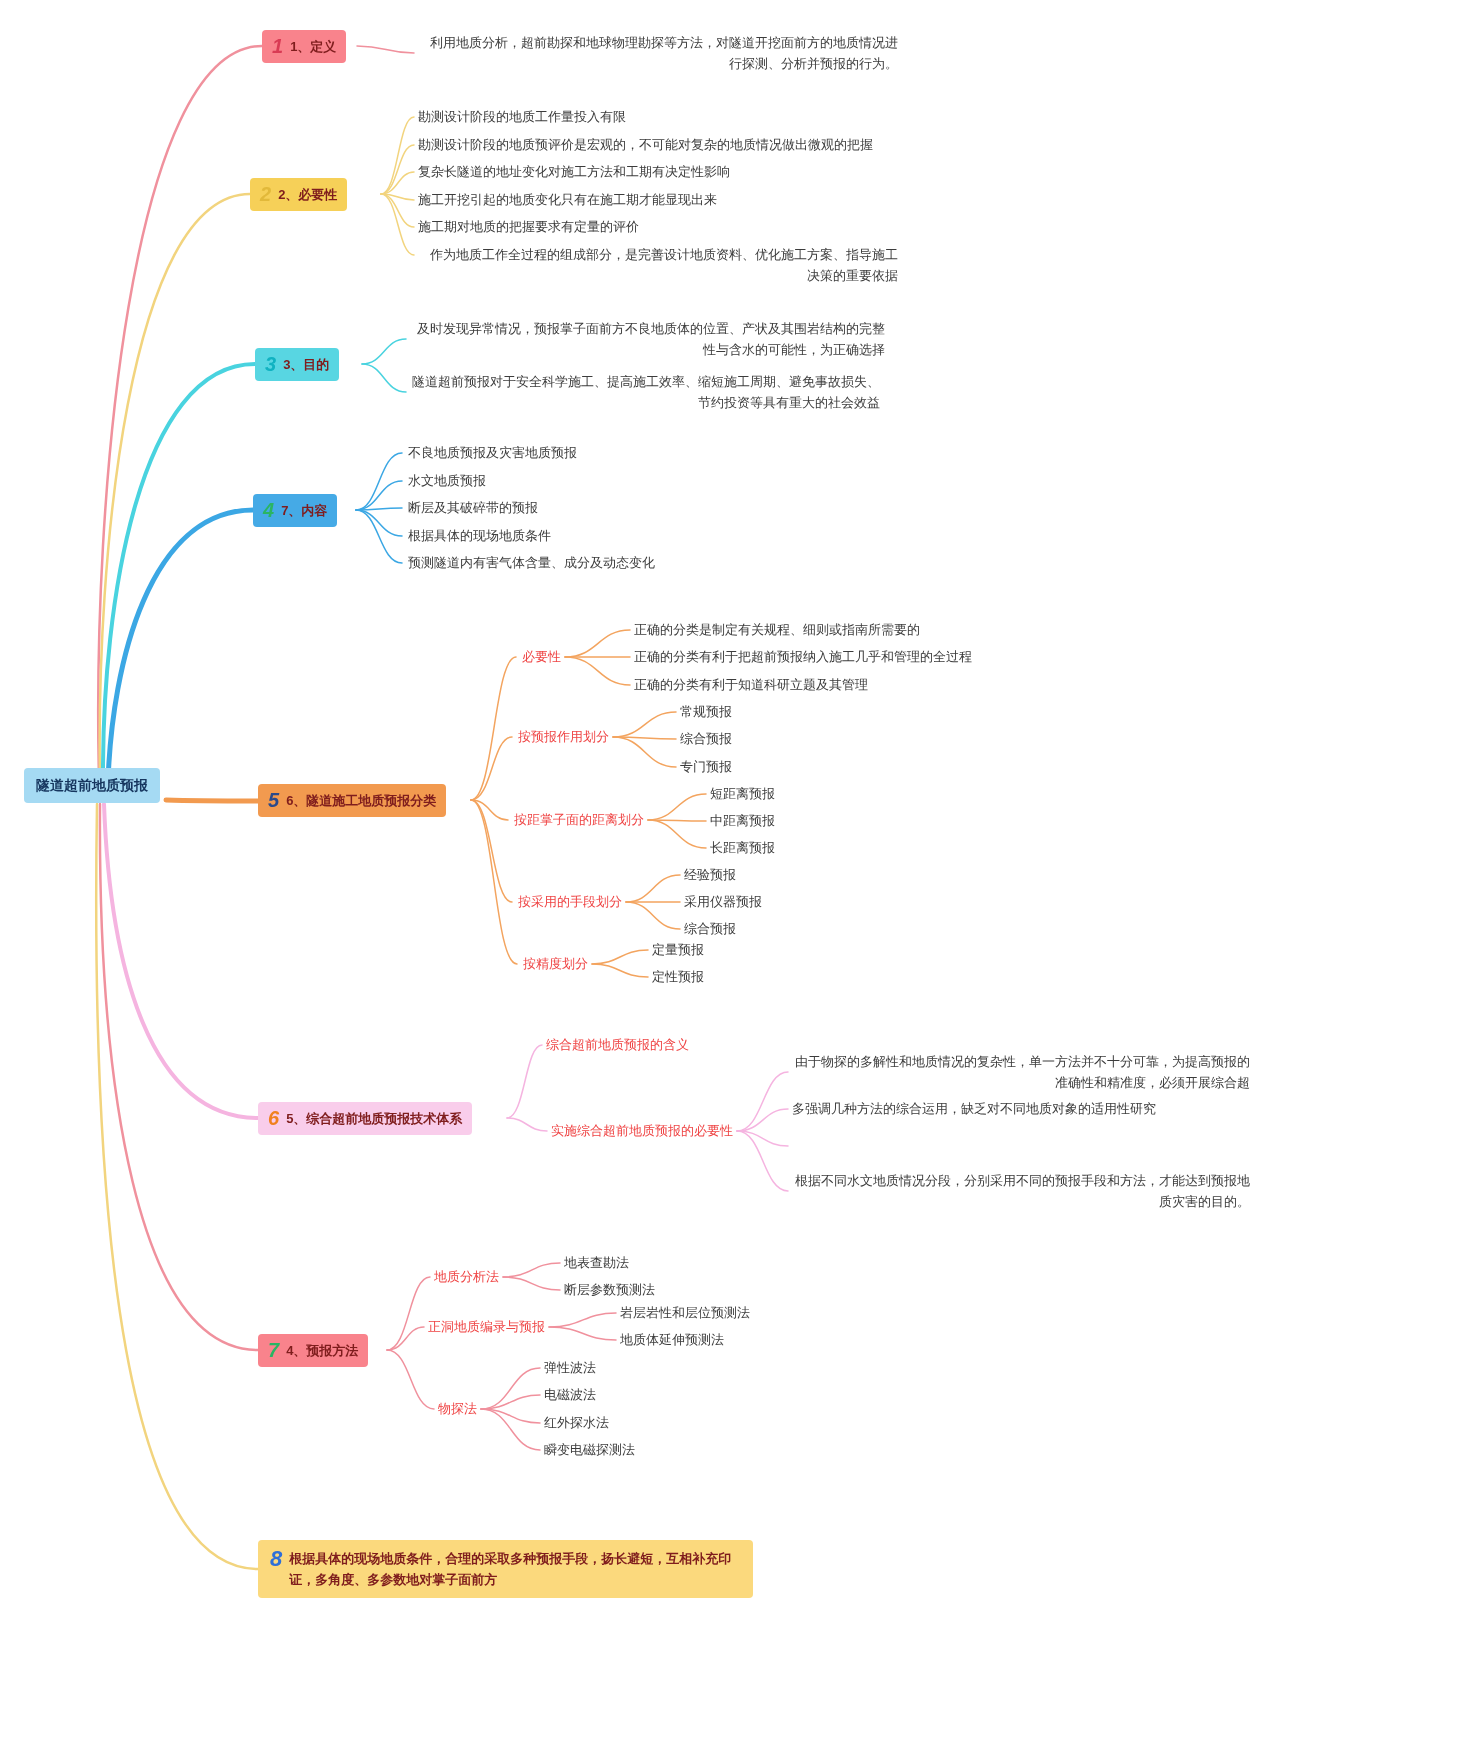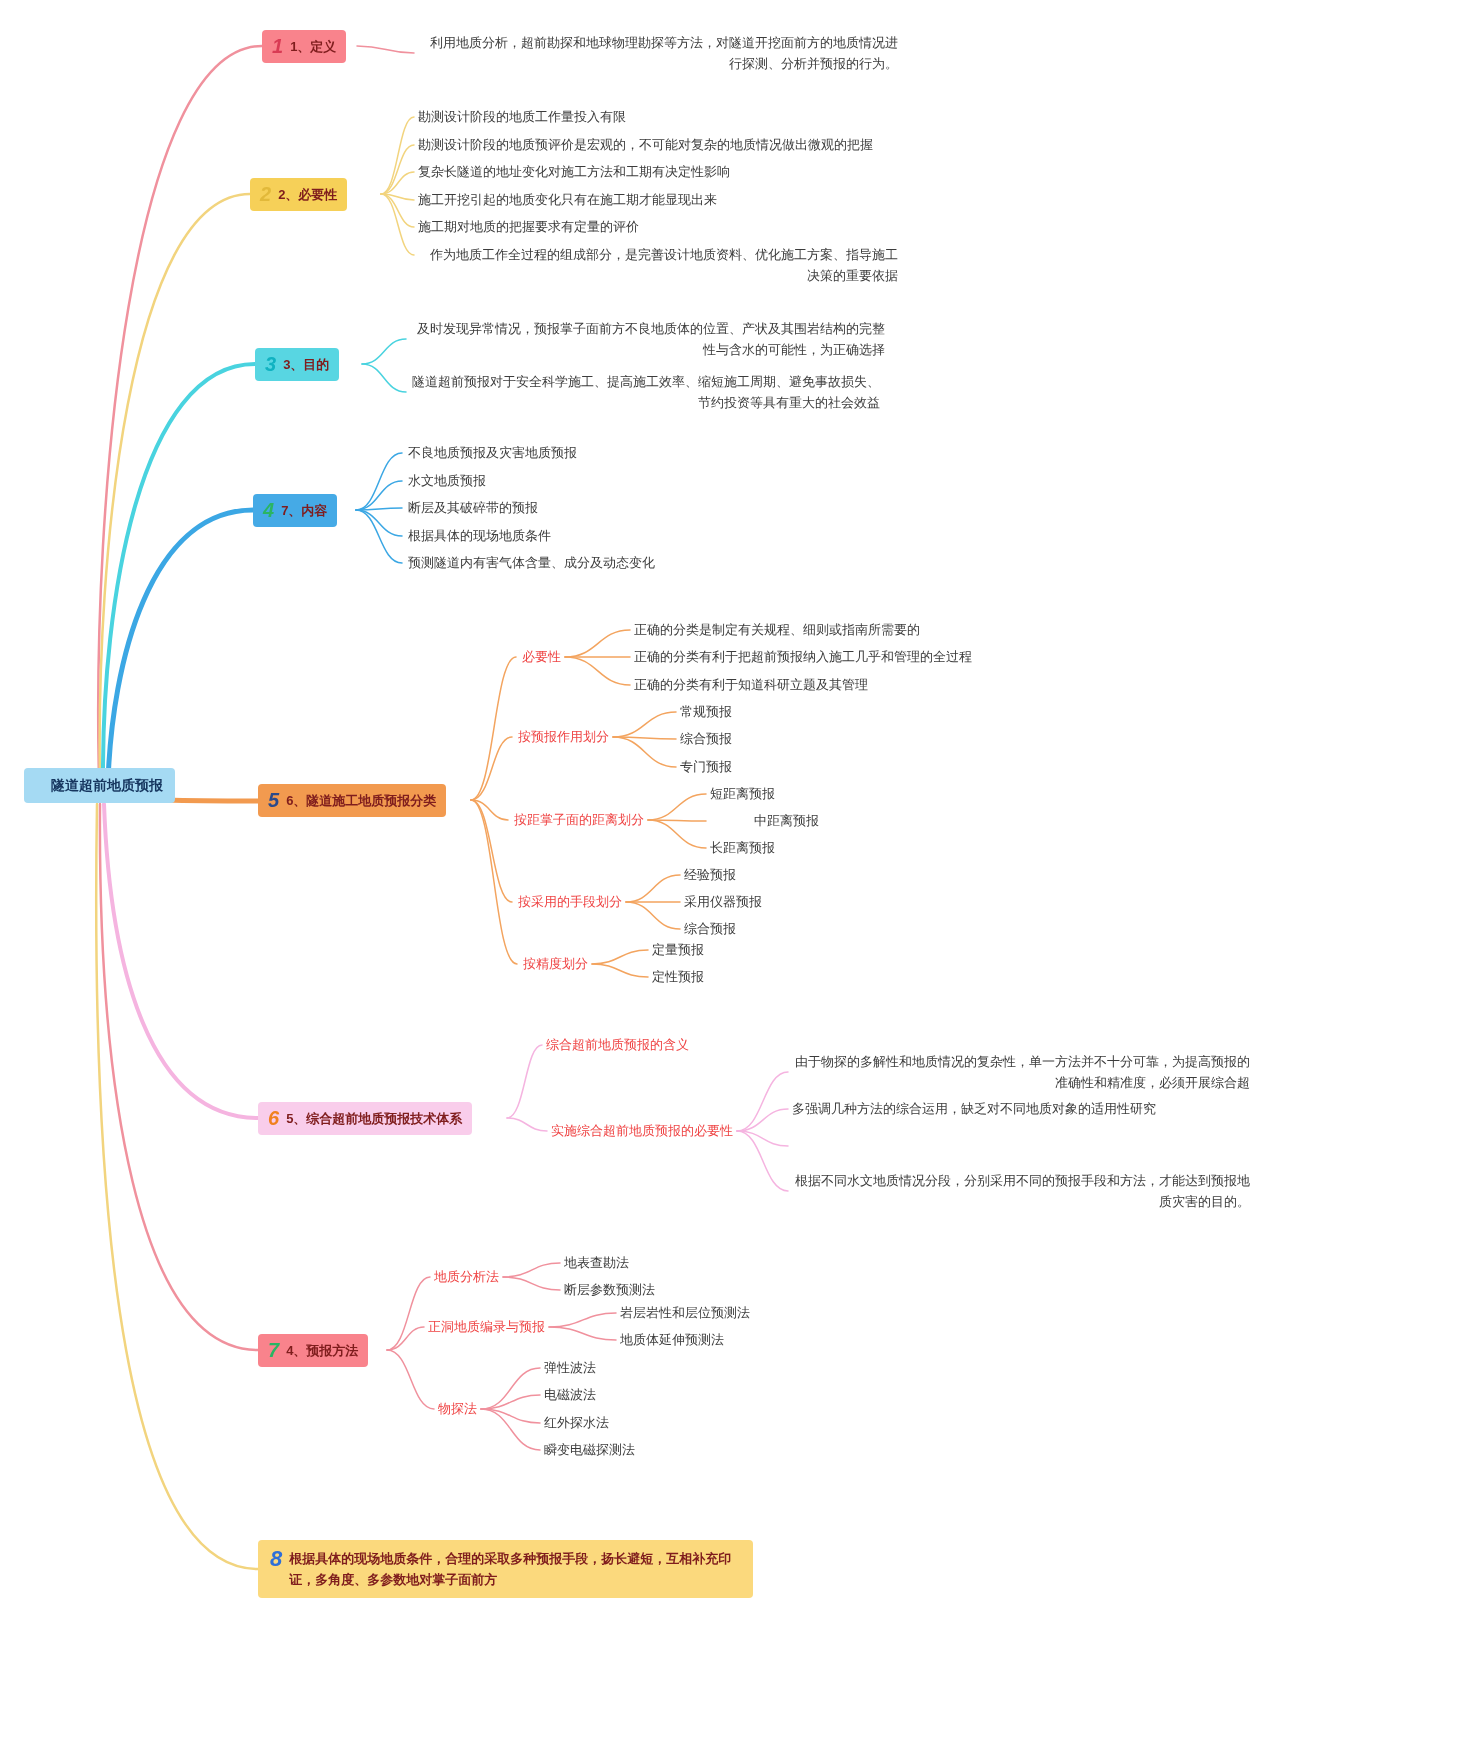--- a/index.html
+++ b/index.html
@@ -100,21 +100,21 @@
     <path stroke-width="1.5" d="M503 1277 C532 1277 532 1290 560 1290" stroke="#f0919d"></path>
     <path stroke-width="1.5" d="M549 1327 C583 1327 583 1313 616 1313" stroke="#f0919d"></path>
     <path stroke-width="1.5" d="M549 1327 C583 1327 583 1340 616 1340" stroke="#f0919d"></path>
     <path stroke-width="1.5" d="M481 1409 C511 1409 511 1368 540 1368" stroke="#f0919d"></path>
     <path stroke-width="1.5" d="M481 1409 C511 1409 511 1395 540 1395" stroke="#f0919d"></path>
     <path stroke-width="1.5" d="M481 1409 C511 1409 511 1423 540 1423" stroke="#f0919d"></path>
     <path stroke-width="1.5" d="M481 1409 C511 1409 511 1450 540 1450" stroke="#f0919d"></path>
   </svg>
 
   <div class="node root" style="left: 24px; top: 768px; background: rgb(165, 218, 243);">
-    <span class="nlabel" style="color: rgb(22, 54, 95); margin-left: 15px;">隧道超前地质预报</span>
+    <span class="nlabel" style="color: rgb(22, 54, 95);">隧道超前地质预报</span>
   </div>
 
   <div class="node" style="left: 262px; top: 30px; background: rgb(249, 131, 140);">
     <span class="num" style="color: rgb(217, 59, 84);">1</span>
     <span class="nlabel">1、定义</span>
   </div>
   <div class="node" style="left: 250px; top: 178px; background: rgb(246, 208, 88);">
     <span class="num" style="color: rgb(226, 185, 58);">2</span>
     <span class="nlabel">2、必要性</span>
   </div>
@@ -166,21 +166,21 @@
   <div class="leaf" style="left:634px;top:646px;">正确的分类有利于把超前预报纳入施工几乎和管理的全过程</div>
   <div class="leaf" style="left:634px;top:674px;">正确的分类有利于知道科研立题及其管理</div>
 
   <div class="glabel" style="left:518px;top:726px;">按预报作用划分</div>
   <div class="leaf" style="left:680px;top:701px;">常规预报</div>
   <div class="leaf" style="left:680px;top:728px;">综合预报</div>
   <div class="leaf" style="left:680px;top:756px;">专门预报</div>
 
   <div class="glabel" style="left:514px;top:809px;">按距掌子面的距离划分</div>
   <div class="leaf" style="left:710px;top:783px;">短距离预报</div>
-  <div class="leaf" style="left:710px;top:810px;margin-left:44px;">中距离预报</div>
+  <div class="leaf" style="left:710px;top:810px;">中距离预报</div>
   <div class="leaf" style="left:710px;top:837px;">长距离预报</div>
 
   <div class="glabel" style="left:518px;top:891px;">按采用的手段划分</div>
   <div class="leaf" style="left:684px;top:864px;">经验预报</div>
   <div class="leaf" style="left:684px;top:891px;">采用仪器预报</div>
   <div class="leaf" style="left:684px;top:918px;">综合预报</div>
 
   <div class="glabel" style="left:523px;top:953px;">按精度划分</div>
   <div class="leaf" style="left:652px;top:939px;">定量预报</div>
   <div class="leaf" style="left:652px;top:966px;">定性预报</div>

